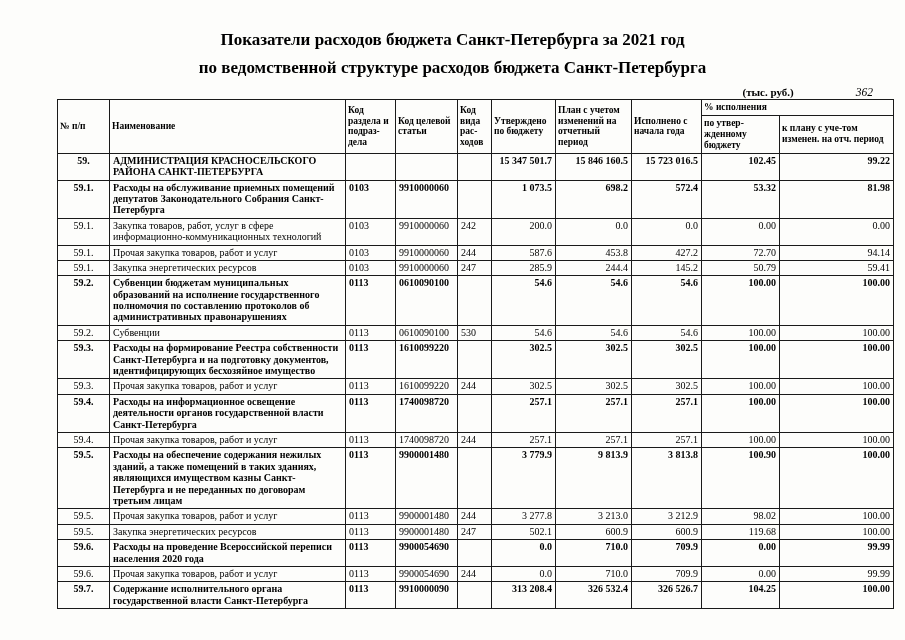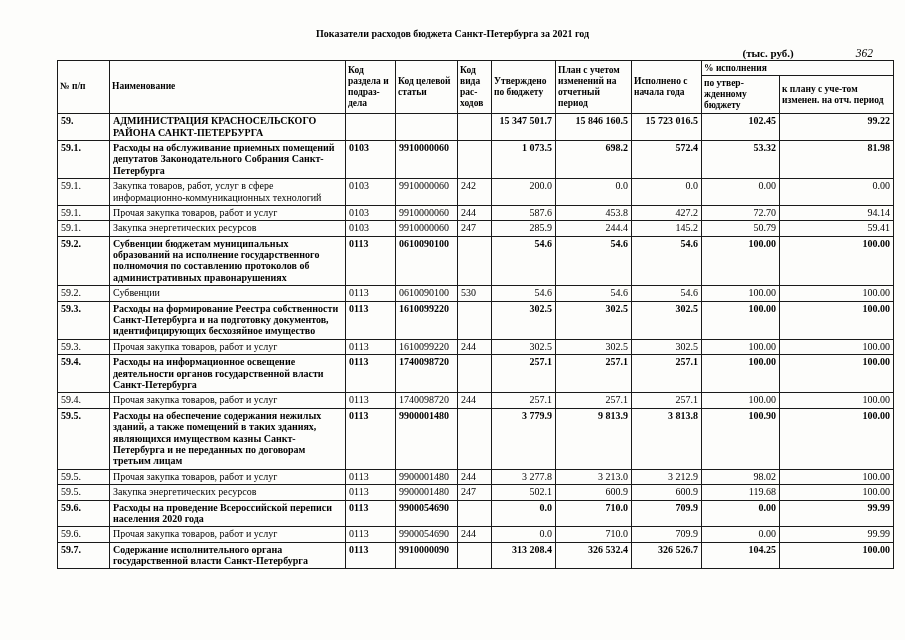--- a/index.html
+++ b/index.html
@@ -12,21 +12,21 @@
   }
   .page {
     position: relative;
     width: 905px;
     height: 640px;
     padding-top: 26px;
   }
   .title-block { text-align: center; }
   .title-line {
     font-weight: bold;
-    font-size: 10px;
+    font-size: 17px;
     line-height: 1.65;
   }
   .meta-line {
     display: flex;
     justify-content: flex-end;
     align-items: baseline;
     padding-right: 32px;
     margin-top: 4px;
     margin-bottom: 1px;
   }
@@ -52,33 +52,34 @@
     padding: 1px 3px 2px 3px;
   }
   table.budget th {
     font-weight: bold;
     text-align: left;
     vertical-align: middle;
     font-size: 9.5px;
     line-height: 1.15;
     padding: 2px 2px;
   }
-  td.c-num  { text-align: left; padding-left: 4px; }
+  td.c-num  { text-align: center; padding-left: 4px; }
   td.c-name { text-align: left; line-height: 1.14; }
   td.c-code { text-align: left; letter-spacing: 0; }
   td.c-val  { text-align: right; padding-right: 4px; white-space: nowrap; }
   tr.bold td { font-weight: bold; }
 </style>
 </head>
 <body>
 
 <div class="page">
 
   <div class="title-block">
     <div class="title-line">Показатели расходов бюджета Санкт-Петербурга за 2021 год</div>
+    <div class="title-line">по ведомственной структуре расходов бюджета Санкт-Петербурга</div>
   </div>
 
   <div class="meta-line">
     <span class="units-note">(тыс. руб.)</span>
     <span class="page-number">362</span>
   </div>
 
   <table class="budget">
     <colgroup>
       <col style="width:52px">

